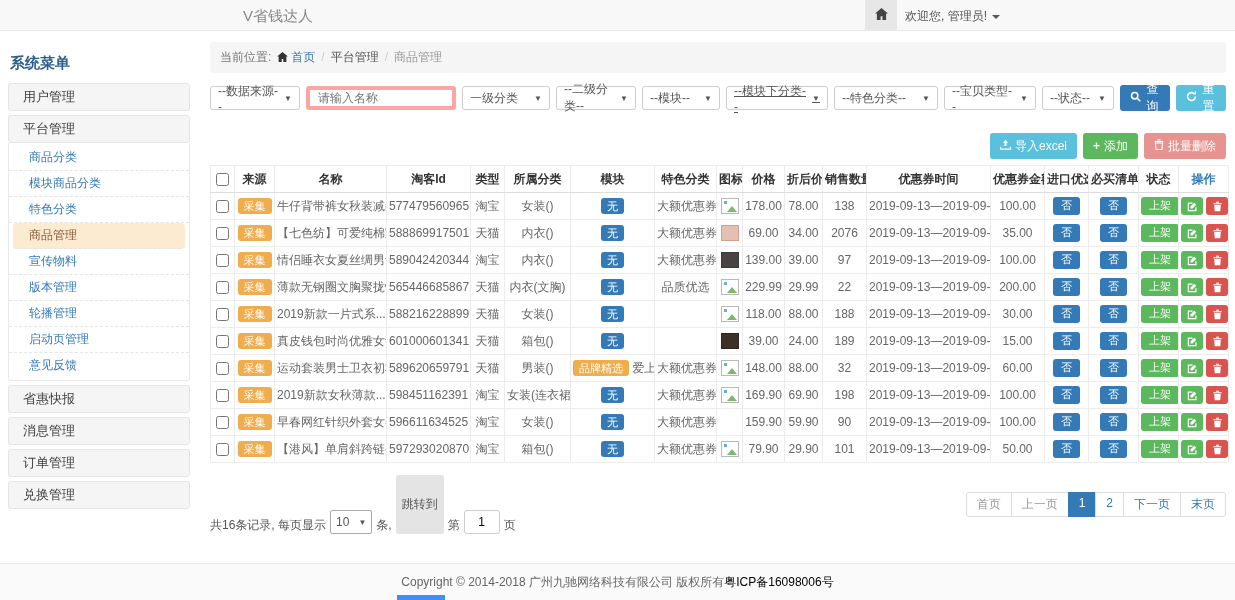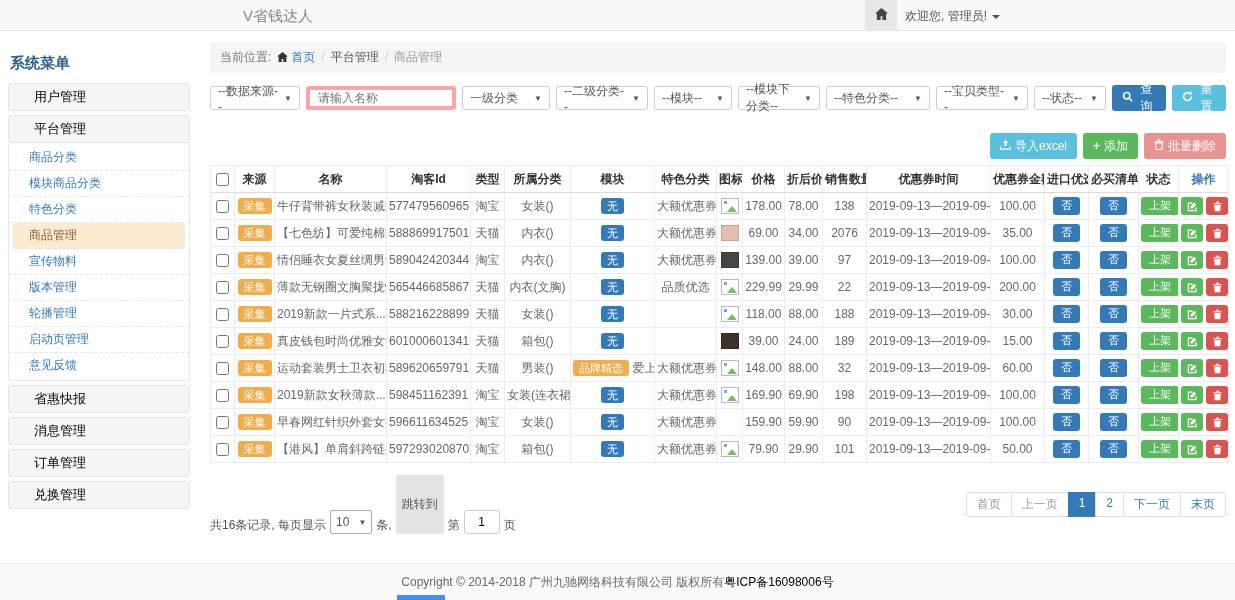--- a/index.html
+++ b/index.html
@@ -7,21 +7,21 @@
        font-family:"Liberation Sans","DejaVu Sans",sans-serif;font-size:12px;color:#333;}
   
   .topbar{position:absolute;top:0;left:0;width:1235px;height:30px;background:#f8f8f8;border-bottom:1px solid #e7e7e7;}
   .topbar-title{position:absolute;left:243px;top:7px;font-size:15px;color:#888;}
   .home-box{position:absolute;left:865px;top:0;width:32px;height:30px;background:#e7e7e7;display:flex;align-items:center;justify-content:center;cursor:pointer;}
   .welcome{position:absolute;left:905px;top:8px;color:#555;cursor:pointer;}
   .welcome .dd{display:inline-block;margin-left:5px;width:0;height:0;border-left:4px solid transparent;border-right:4px solid transparent;border-top:4px solid #555;vertical-align:middle;}
   
   .sidebar{position:absolute;left:8px;top:42px;width:182px;height:525px;overflow:hidden;}
   .side-title{font-size:15px;font-weight:bold;color:#2c5f8a;margin:12px 0 10px 2px;}
-  .side-group{height:26px;line-height:26px;padding-left:25px;background:#f5f5f5;border:1px solid #e4e4e4;border-radius:3px;margin-bottom:4px;color:#000000;font-size:13px;cursor:pointer;}
+  .side-group{height:26px;line-height:26px;padding-left:14px;background:#f5f5f5;border:1px solid #e4e4e4;border-radius:3px;margin-bottom:4px;color:#404040;font-size:13px;cursor:pointer;}
   .submenu{border:1px solid #e8e8e8;border-radius:0 0 3px 3px;margin:-4px 0 4px 0;border-top:none;background:#fff;padding:2px 0;}
   .side-item{height:25px;line-height:25px;padding-left:20px;color:#337ab7;border-bottom:1px dashed #e5e5e5;cursor:pointer;white-space:nowrap;}
   .side-item:last-child{border-bottom:none;}
   .side-item.active{background:#fcead1;border-radius:4px;margin:0 4px;padding-left:16px;color:#8a5a3b;border-bottom:1px dashed #e5e5e5;}
   
   .main{position:absolute;left:210px;top:42px;width:1016px;}
   .breadcrumb{height:21px;line-height:21px;background:#f5f5f5;border-radius:3px;padding:5px 10px;color:#777;}
   .breadcrumb .home-link{color:#337ab7;cursor:pointer;}
   .breadcrumb .sep{color:#ccc;margin:0 6px;}
   .breadcrumb .crumb{color:#555;}
@@ -120,27 +120,27 @@
         </svg></span><span class="home-link">首页</span><span class="sep">/</span><span class="crumb">平台管理</span><span class="sep">/</span><span class="crumb current">商品管理</span>
   </div>
 
   <div class="filter-row">
     <div id="filter-controls" style="display:contents"><div class="sel" style="width: 90px;">
           <span class="sel-label">--数据来源--</span>
           <span class="caret-down">▼</span>
         </div><input class="txt" placeholder="请输入名称" style="width: 150px;"><div class="sel" style="width: 88px;">
           <span class="sel-label">一级分类</span>
           <span class="caret-down">▼</span>
-        </div><div class="sel" style="width: 92px;">
+        </div><div class="sel" style="width: 80px;">
           <span class="sel-label">--二级分类--</span>
           <span class="caret-down">▼</span>
         </div><div class="sel" style="width: 78px;">
           <span class="sel-label">--模块--</span>
           <span class="caret-down">▼</span>
-        </div><div class="sel" style="width: 82px;">
+        </div><div class="sel" style="width: 102px; text-decoration: underline;">
           <span class="sel-label">--模块下分类--</span>
           <span class="caret-down">▼</span>
         </div><div class="sel" style="width: 104px;">
           <span class="sel-label">--特色分类--</span>
           <span class="caret-down">▼</span>
         </div><div class="sel" style="width: 92px;">
           <span class="sel-label">--宝贝类型--</span>
           <span class="caret-down">▼</span>
         </div><div class="sel" style="width: 72px;">
           <span class="sel-label">--状态--</span>

